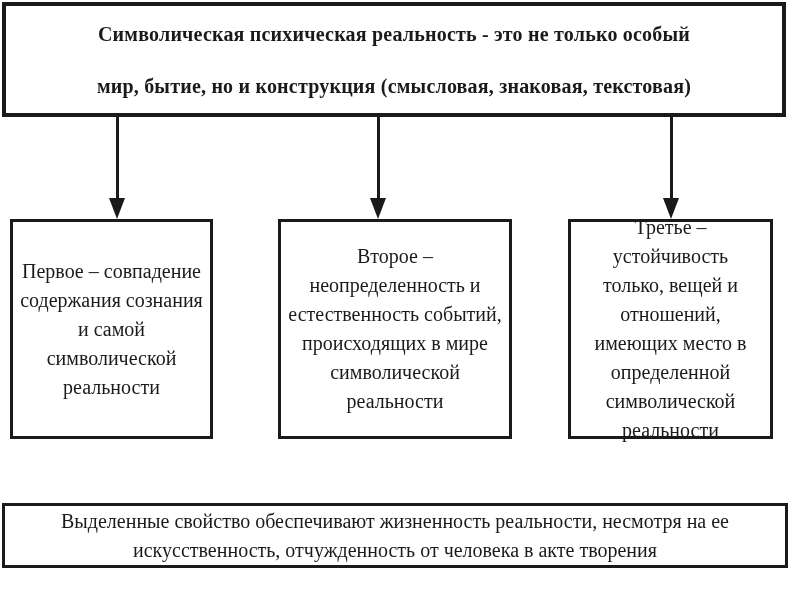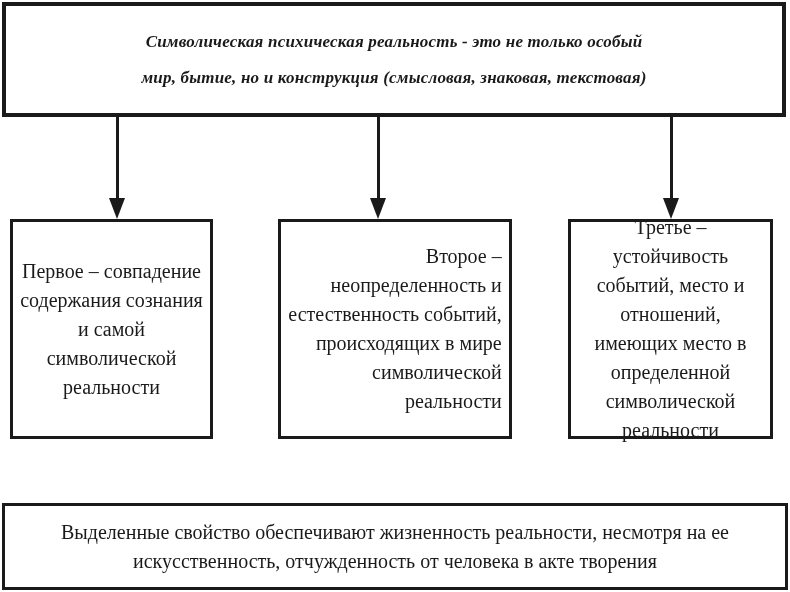--- a/index.html
+++ b/index.html
@@ -28,45 +28,44 @@
   }
   .header-box {
     left: 2px;
     top: 2px;
     width: 784px;
     height: 115px;
     border-width: 4px;
   }
   .header-title {
     font-weight: bold;
-    font-size: 17px;
-    line-height: 36px;
+    font-size: 20px;
+    line-height: 52px;
     white-space: pre-line;
     letter-spacing: 0.2px;
     padding: 0 6px;
-    font-style: italic;
   }
   .feature-box {
     top: 219px;
     height: 220px;
   }
   .feature-label {
     font-size: 20px;
     line-height: 29px;
     white-space: pre-line;
     padding: 0 4px;
   }
   .feature-box-1 { left: 10px;  width: 203px; }
-  .feature-box-2 { left: 278px; width: 234px; text-align: right; }
+  .feature-box-2 { left: 278px; width: 234px; }
   .feature-box-3 { left: 568px; width: 205px; }
   .footer-box {
     left: 2px;
     top: 503px;
     width: 786px;
-    height: 87px;
+    height: 65px;
     border-width: 3px;
   }
   .footer-text {
     font-size: 20px;
     line-height: 29px;
     white-space: pre-line;
     padding: 0 10px;
   }
   .arrow-line {
     position: absolute;
@@ -127,21 +126,21 @@
 неопределенность и
 естественность событий,
 происходящих в мире
 символической
 реальности</div>
   </div>
 
   <div class="box feature-box feature-box-3">
     <div class="feature-label">Третье –
 устойчивость
-событий, место и
+только, вещей и
 отношений,
 имеющих место в
 определенной
 символической
 реальности</div>
   </div>
 
   <div class="box footer-box">
     <div class="footer-text">Выделенные свойство обеспечивают жизненность реальности, несмотря на ее
 искусственность, отчужденность от человека в акте творения</div>

